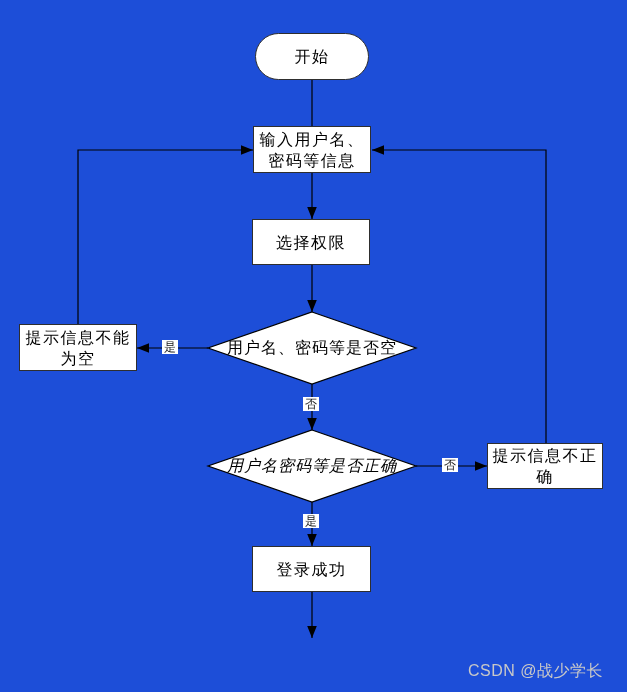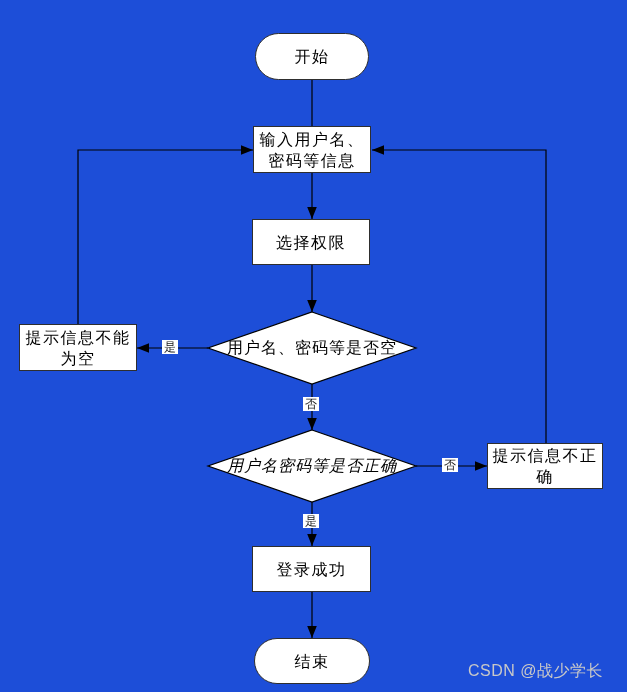--- a/index.html
+++ b/index.html
@@ -124,23 +124,20 @@
 
   <div class="shape" style="left:487px; top:443px; width:116px; height:46px;">
     <span>提示信息不正
 确</span>
   </div>
 
   <div class="shape" style="left:252px; top:546px; width:119px; height:46px;">
     <span>登录成功</span>
   </div>
 
-  <div class="shape oval" style="left:254px; top:638px; width:116px; height:46px;">
-    <span>结束</span>
-  </div>
 
   <div class="edge-label" style="left:170px; top:347px;">是</div>
   <div class="edge-label" style="left:311px; top:404px;">否</div>
   <div class="edge-label" style="left:450px; top:465px;">否</div>
   <div class="edge-label" style="left:311px; top:521px;">是</div>
 
   <div class="watermark">CSDN @战少学长</div>
 
 </div>
 

